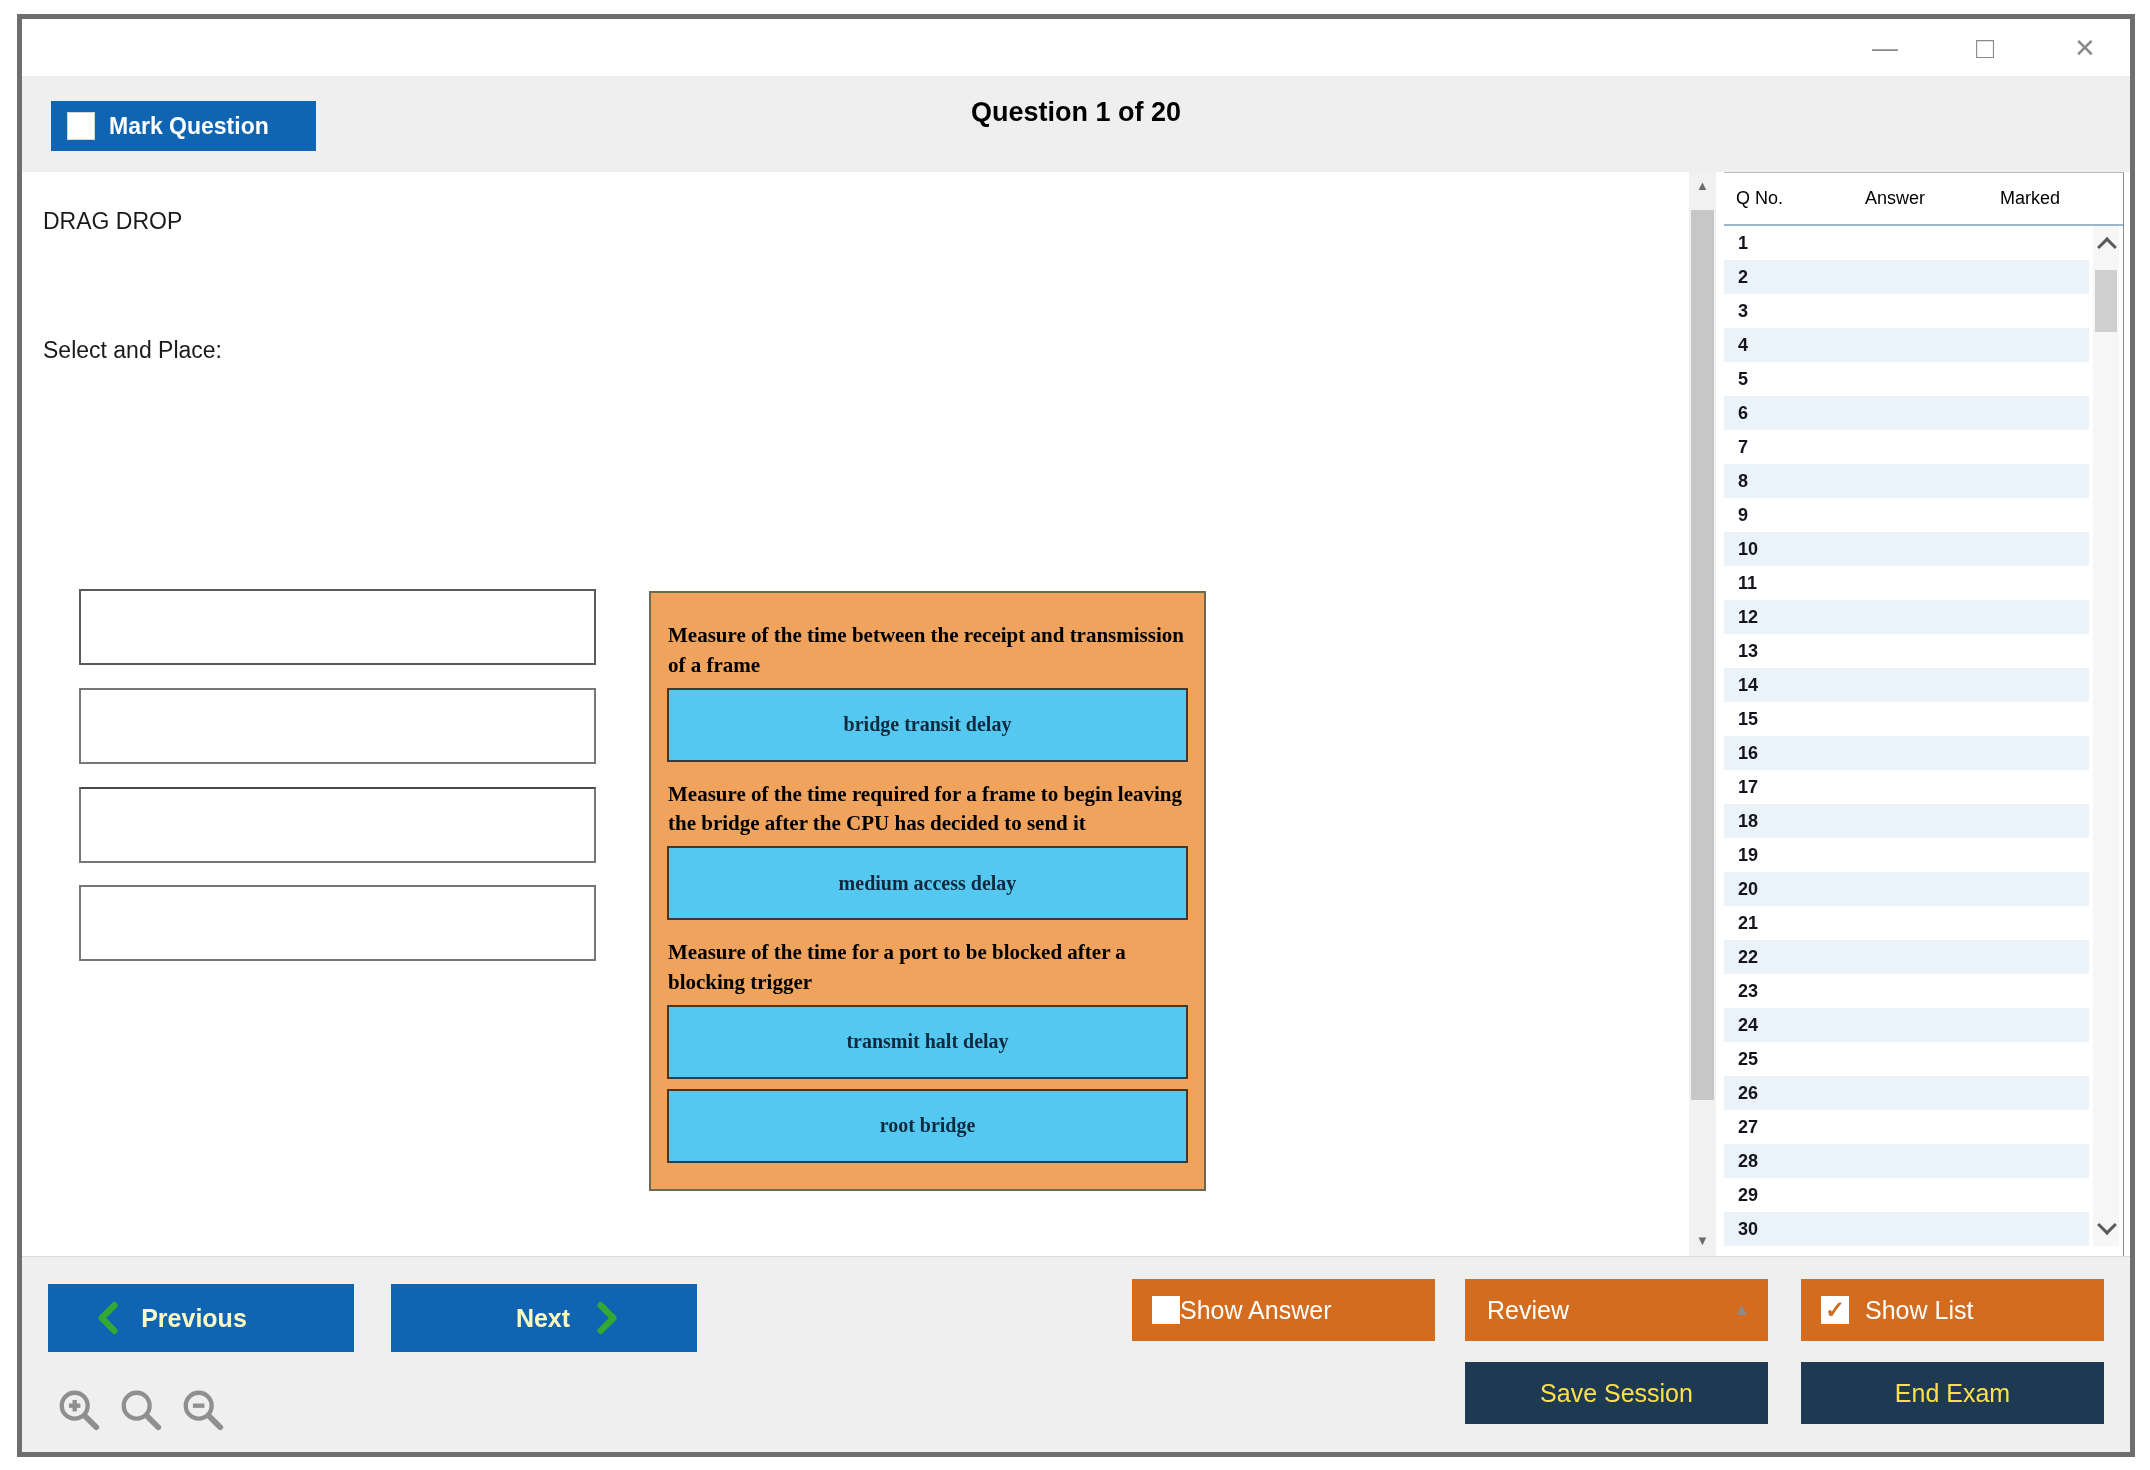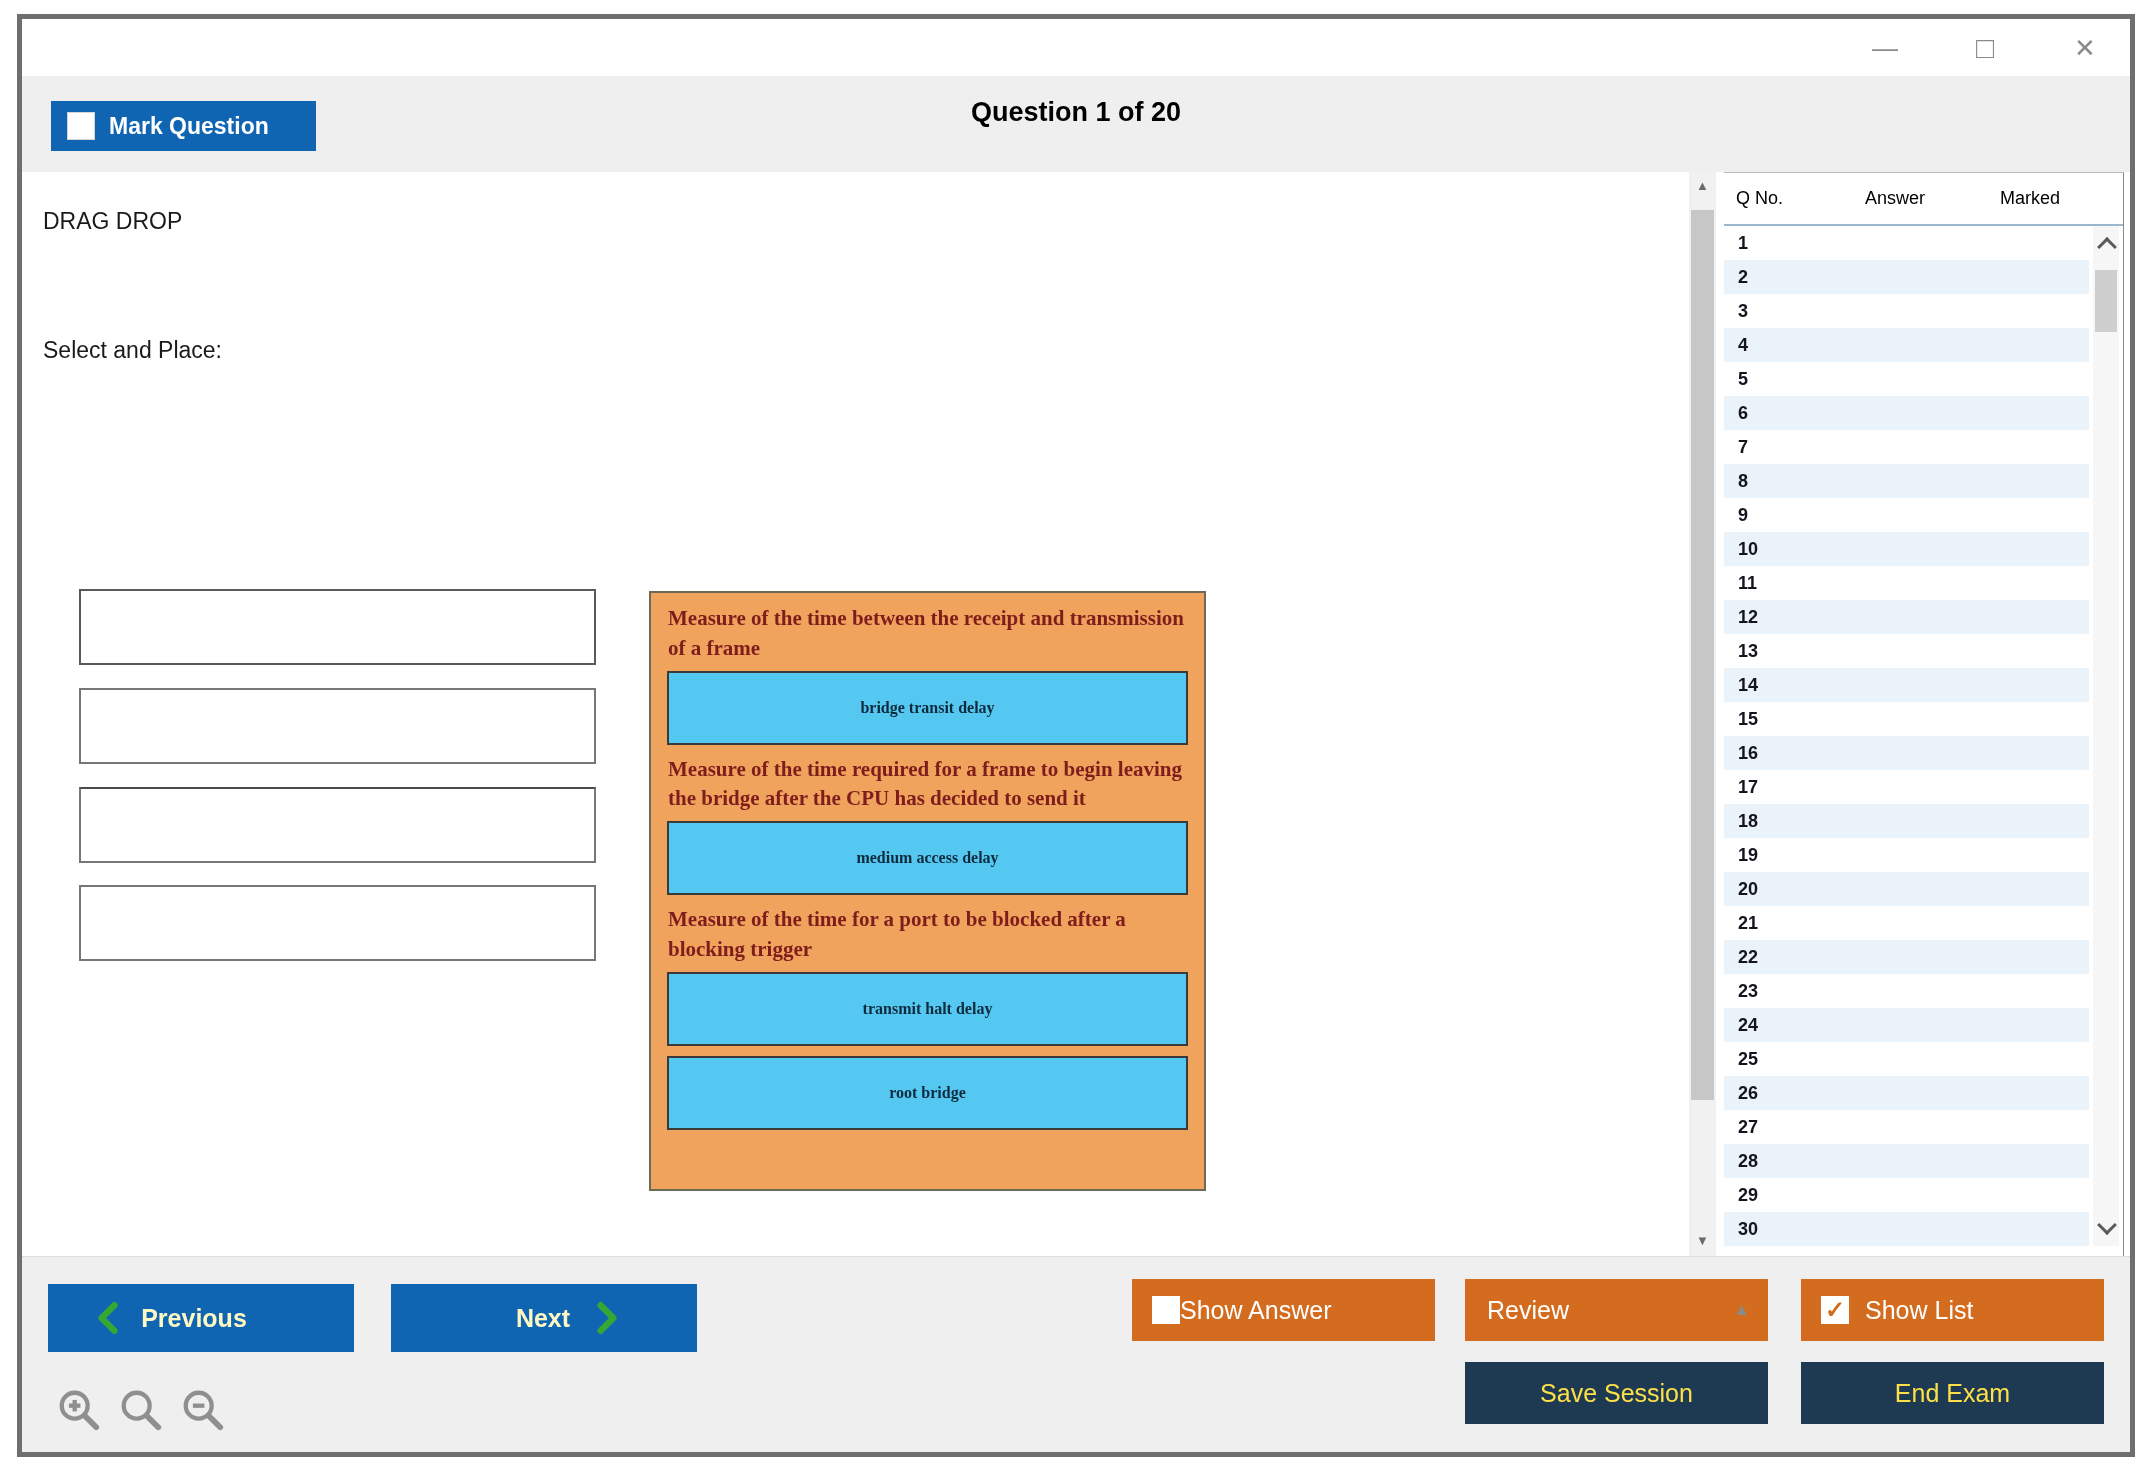--- a/index.html
+++ b/index.html
@@ -50,27 +50,27 @@
   .slot.s0{top:417px;border-color:#5a5a5a;}
   .slot.s1{top:516px;}
   .slot.s2{top:615px;border-top-color:#4a4a4a;}
   .slot.s3{top:713px;}
   .panel{
     position:absolute;left:627px;top:419px;width:557px;height:600px;
     background:#f0a35c;border:2px solid #6a6a55;box-sizing:border-box;
     padding:10px 15px 0 15px;font-family:"Liberation Serif", serif;
   }
   .desc{
-    font-weight:bold;font-size:21px;line-height:1.42;color:#7f1d1d;margin:1px 2px 7px 2px;
+    font-weight:bold;font-size:21px;line-height:1.42;color:#000000;margin:18px 2px 7px 2px;
   }
   .desc.last{margin-bottom:28px;}
   .comp{
     height:70px;background:#55c8f1;border:2px solid #3a3a3a;margin:0 1px 10px 1px;
     display:flex;align-items:center;justify-content:center;
-    font-weight:bold;font-size:16px;color:#0e2a3e;cursor:grab;
+    font-weight:bold;font-size:20px;color:#0e2a3e;cursor:grab;
   }
   .answer-bar{
     position:absolute;left:9px;top:1104px;width:1185px;height:127px;background:#fbf5bd;
   }
   .answer-bar .lbl{
     position:absolute;left:45px;top:48px;font-weight:bold;font-size:25px;color:#000;
   }
   
   .v-scroll{
     position:absolute;left:1667px;top:153px;width:27px;height:1084px;background:#f1f1f1;

